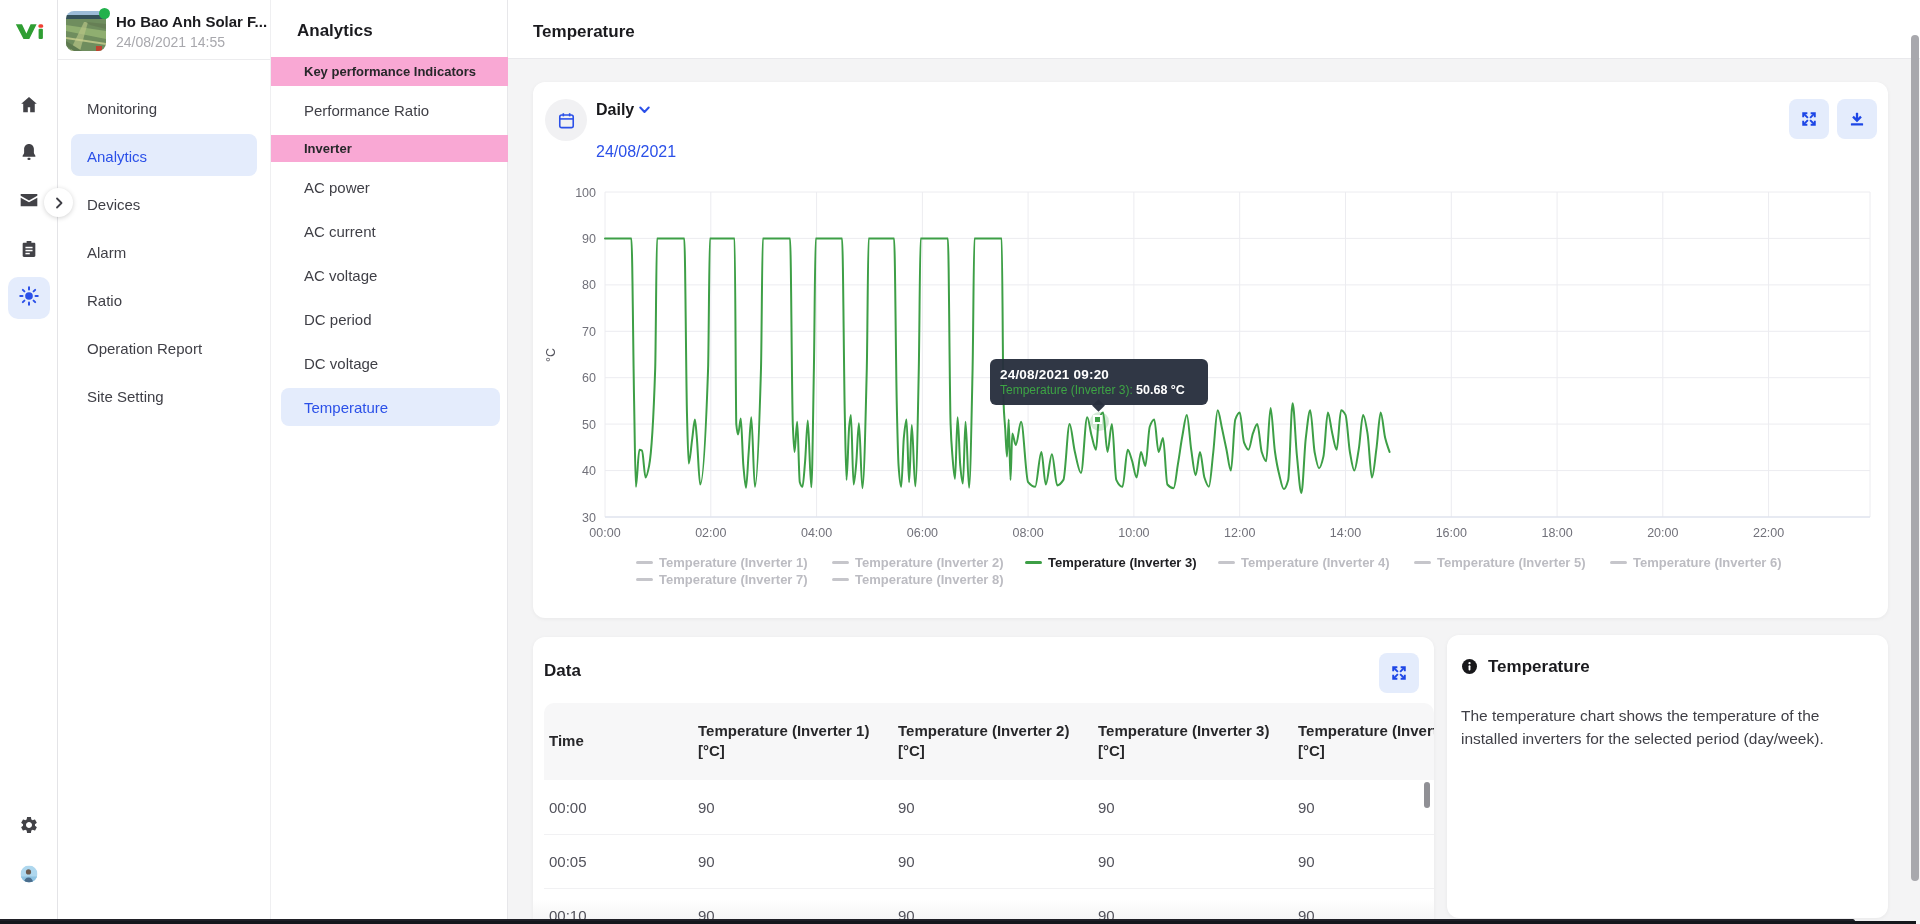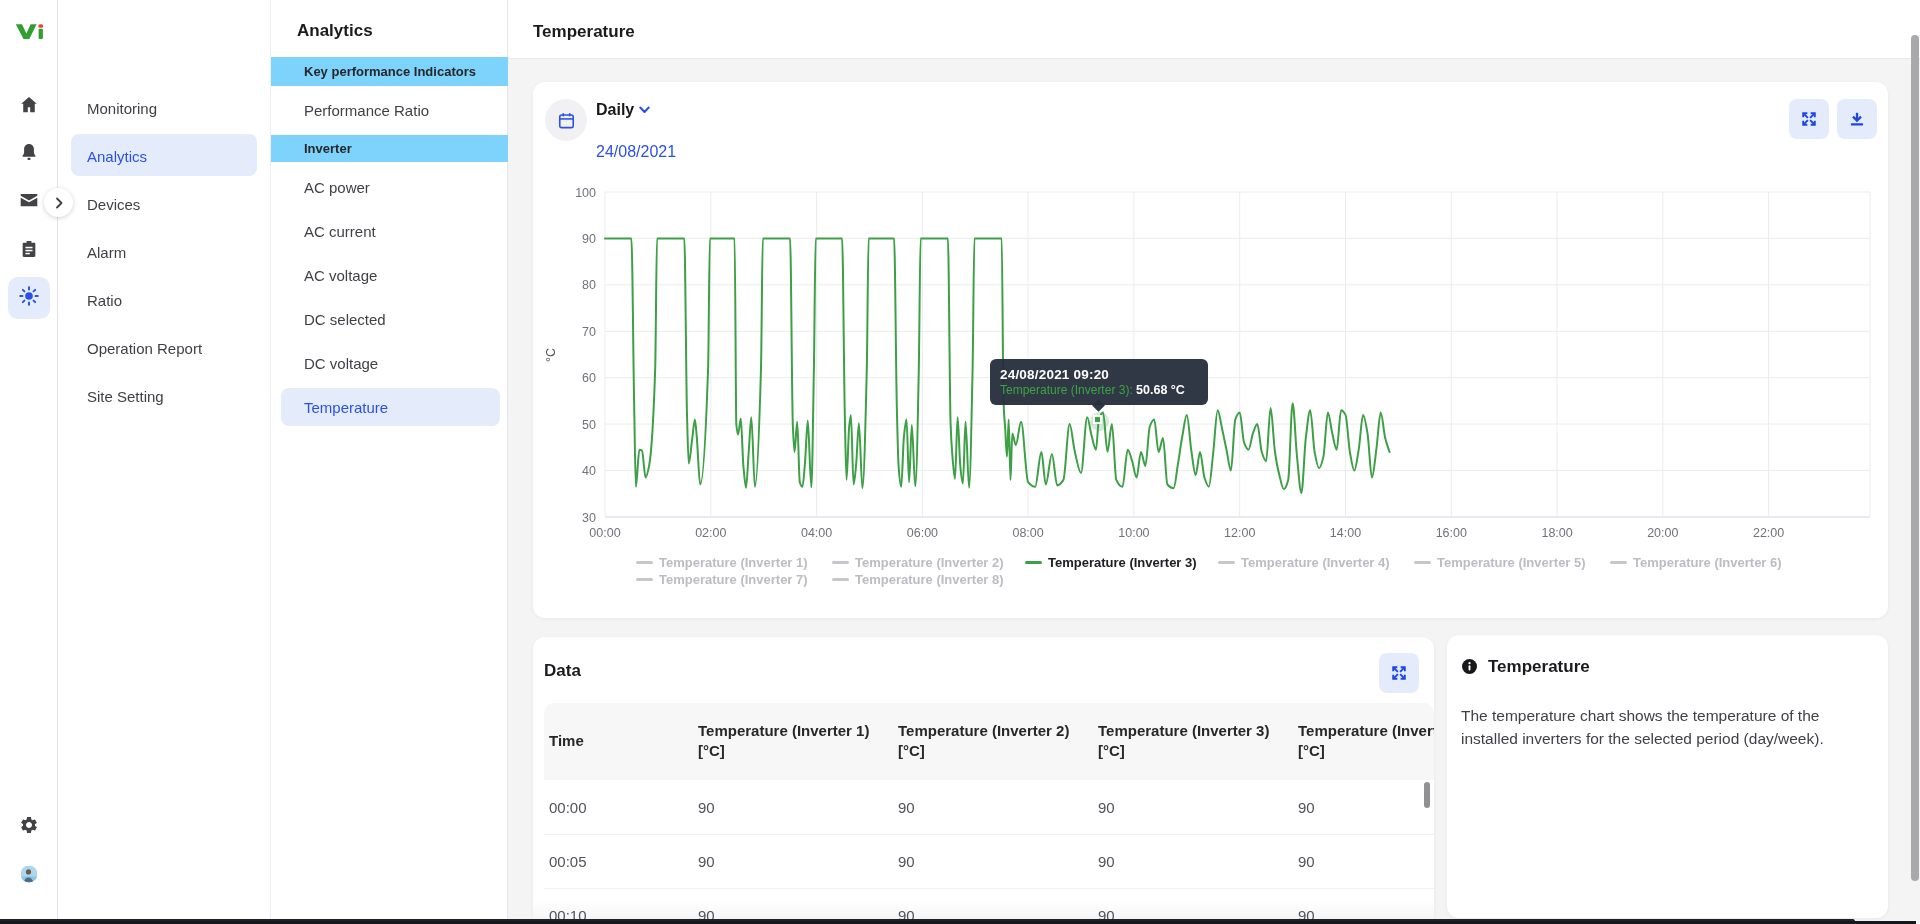--- a/index.html
+++ b/index.html
@@ -25,21 +25,21 @@
   #sitename { position:absolute; left:58px; top:13px; width:151px; font-size:15px; font-weight:bold; color:#1b1b1f;
     white-space:nowrap; overflow:hidden; }
   #sitetime { position:absolute; left:58px; top:34px; font-size:14px; color:#a8a8ad; }
   .nav1 { position:absolute; left:29px; font-size:15px; color:#3f3f46; line-height:20px; }
   #navsel { position:absolute; left:13px; top:134px; width:186px; height:42px; border-radius:8px; background:#e4ecfc; }
 
   
   #side2 { position:absolute; left:270px; top:0; width:238px; height:924px; background:#fff;
     border-left:1px solid #efeff1; border-right:1px solid #e7e7ea; z-index:10; }
   #side2 h1 { font-size:17px; font-weight:bold; color:#1b1b1f; position:absolute; left:26px; top:21px; }
-  .band { position:absolute; left:0; width:237px; height:29px; background:#7dd3fc;
+  .band { position:absolute; left:0; width:237px; height:29px; background:#f9a8d4;
     font-size:13px; font-weight:bold; color:#27272a; line-height:29px; padding-left:33px; }
   .nav2 { position:absolute; left:33px; font-size:15px; color:#3f3f46; }
   #tempsel { position:absolute; left:10px; top:388px; width:219px; height:38px; border-radius:8px; background:#e4ecfc; }
 
   
   #main { position:absolute; left:508px; top:0; width:1412px; height:924px; background:#f4f4f5; }
   #mainhead { position:absolute; left:0; top:0; width:1412px; height:59px; background:#fff;
     border-bottom:1px solid #e9e9ec; }
   #mainhead b { position:absolute; left:25px; top:22px; font-size:17px; color:#1b1b1f; }
 
@@ -168,39 +168,57 @@
       </svg>
   </div>
 </div>
 <div id="expbtn">
   <svg width="12" height="12" viewBox="0 0 12 12" fill="none" stroke="#3f3f46" stroke-width="1.8" stroke-linecap="round" stroke-linejoin="round">
       <path d="M4 1.5 8.5 6 4 10.5"></path>
     </svg>
 </div>
 
 <div id="side1">
+  <div id="sitehead">
+    <div id="thumb">
+      <svg width="40" height="40" viewBox="0 0 40 40">
+        <rect width="40" height="5" fill="#9cbcd8"></rect>
+        <rect y="4" width="40" height="5" fill="#35525a"></rect>
+        <rect y="8" width="40" height="32" fill="#6f8d5e"></rect>
+        <path d="M0 14 40 20 40 28 0 20z" fill="#8fae70"></path>
+        <path d="M4 40 18 11 22 11 14 40z" fill="#b5c284" opacity=".7"></path>
+        <path d="M0 26 40 32 40 34 0 28z" fill="#c9cf8e" opacity=".8"></path>
+        <path d="M20 11 40 13 40 18 24 14z" fill="#667f55"></path>
+        <path d="M0 30 16 40 8 40 0 35z" fill="#5e7a50"></path>
+        <rect x="30" y="35" width="6" height="5" fill="#bf4330"></rect>
+      </svg>
+    </div>
+    <div id="sitedot"></div>
+    <div id="sitename">Ho Bao Anh Solar F...</div>
+    <div id="sitetime">24/08/2021 14:55</div>
+  </div>
   <div id="navsel"></div>
   <div class="nav1" style="top:99px;">Monitoring</div>
   <div class="nav1" style="top:147px; color:#2b50e8; font-weight:500;">Analytics</div>
   <div class="nav1" style="top:195px;">Devices</div>
   <div class="nav1" style="top:243px;">Alarm</div>
   <div class="nav1" style="top:291px;">Ratio</div>
   <div class="nav1" style="top:339px;">Operation Report</div>
   <div class="nav1" style="top:387px;">Site Setting</div>
 </div>
 
 <div id="side2">
   <h1>Analytics</h1>
   <div class="band" style="top:57px;">Key performance Indicators</div>
   <div class="nav2" style="top:102px;">Performance Ratio</div>
   <div class="band" style="top:135px; height:27px; line-height:27px;">Inverter</div>
   <div class="nav2" style="top:179px;">AC power</div>
   <div class="nav2" style="top:223px;">AC current</div>
   <div class="nav2" style="top:267px;">AC voltage</div>
-  <div class="nav2" style="top:311px;">DC selected</div>
+  <div class="nav2" style="top:311px;">DC period</div>
   <div class="nav2" style="top:355px;">DC voltage</div>
   <div id="tempsel"></div>
   <div class="nav2" style="top:399px; color:#2b50e8; font-weight:500;">Temperature</div>
 </div>
 
 <div id="main">
   <div id="mainhead">
       <b>Temperature</b>
     </div>
 

